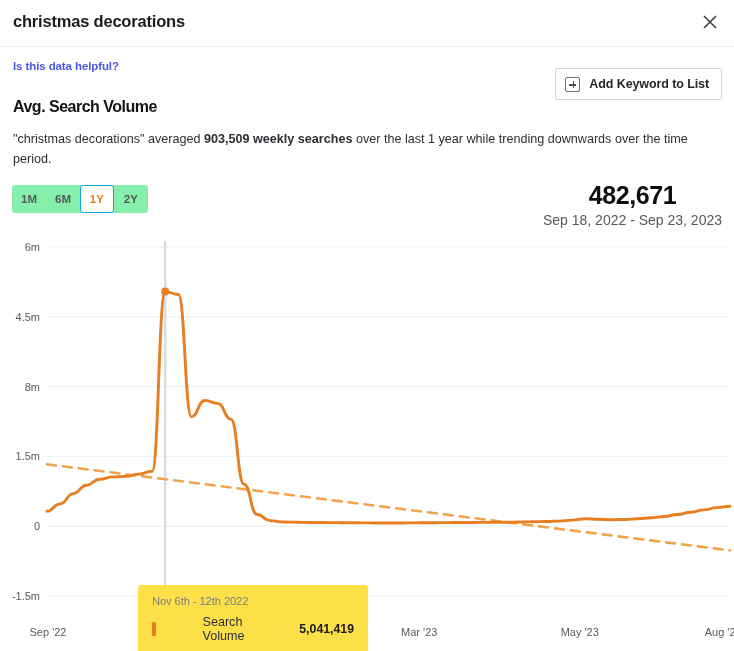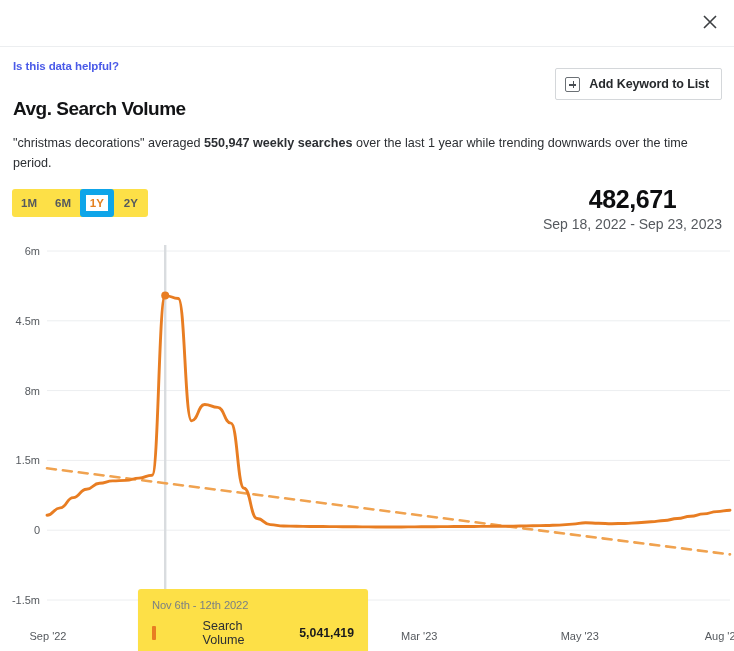--- a/index.html
+++ b/index.html
@@ -58,51 +58,51 @@
   .plus-box:before, .plus-box:after {
     content:""; position:absolute; background:#4a4f54;
   }
   .plus-box:before { left:3px; right:3px; top:6.5px; height:1.6px; }
   .plus-box:after  { top:3px; bottom:3px; left:6.5px; width:1.6px; }
   .add-kw-label { font-size: 12.5px; font-weight: bold; color:#26292c; letter-spacing:-0.1px; }
 
   
   .sec-title {
     margin: 3px 0 0 13px;
-    font-size: 19px; font-weight: bold; letter-spacing: -0.5px; color:#121315;
+    font-size: 16px; font-weight: bold; letter-spacing: -0.5px; color:#121315;
   }
   .sec-desc {
     margin: 13px 13px 0 13px;
     font-size: 12.6px; line-height: 20px; color:#2c2f33;
     max-width: 712px;
   }
   .sec-desc b { font-weight: bold; }
 
   
   .ctrl-row { position: relative; height: 52px; margin-top: 12px; }
   .range-group {
     position: absolute; left: 12px; top: 4px;
     display: flex;
-    background: #fde047;
+    background: #86efac;
     border-radius: 3px;
     overflow: hidden;
     justify-content: center;
   }
   .range-btn {
     min-width: 34px; height: 28px;
     display:flex; align-items:center; justify-content:center;
     font-size: 11.5px; font-weight: bold; color:#55595e;
     cursor: pointer;
     background: transparent;
     border: 1px solid transparent;
     letter-spacing: 0.1px;
   }
   .range-btn.active {
     background:#fff; color:#e4801f;
-    border: 6px solid #0ea5e9;
+    border: 1px solid #0ea5e9;
     border-radius: 3px;
   }
   .stat-wrap { position: absolute; right: 12px; top: 0; text-align: center; }
   .stat-big { font-size: 25px; font-weight: bold; letter-spacing: -0.4px; color:#0d0e10; }
   .stat-range { margin-top: 2px; font-size: 14px; color:#55595e; }
 
   
   .chart-area { position: relative; width: 734px; height: 405px; }
   .chart-svg { position:absolute; left:0; top:0; }
   .ytick {
@@ -138,38 +138,39 @@
   }
   .tt-name { font-size: 12.6px; color:#2c2f33; }
   .tt-val { margin-left:auto; font-size: 12.3px; font-weight:bold; color:#1b1b1d; }
 </style>
 </head>
 <body>
 
 <div class="panel">
 
   <div class="hdr">
+    <div class="hdr-title">christmas decorations</div>
     <div class="close-btn">
       <svg width="16" height="16" viewBox="0 0 16 16" aria-hidden="true">
         <path d="M2 2 L14 14 M14 2 L2 14" stroke="#3c3f42" stroke-width="1.6" fill="none"></path>
       </svg>
     </div>
   </div>
 
   <div class="subrow">
     <div class="helpful-link">Is this data helpful?</div>
     <div class="add-kw-btn">
       <span class="plus-box"></span>
       <span class="add-kw-label">Add Keyword to List</span>
     </div>
   </div>
 
   <div class="sec-title">Avg. Search Volume</div>
   <div class="sec-desc">
-    <span>"christmas decorations" averaged </span><b>550,947 weekly searches</b><span> over the last 1 year while trending downwards over the time period.</span>
+    <span>"christmas decorations" averaged </span><b>903,509 weekly searches</b><span> over the last 1 year while trending downwards over the time period.</span>
   </div>
 
   <div class="ctrl-row">
     <div class="range-group">
       <div class="range-btn">1M</div>
       <div class="range-btn">6M</div>
       <div class="range-btn active">1Y</div>
       <div class="range-btn">2Y</div>
     </div>
     <div class="stat-wrap">

